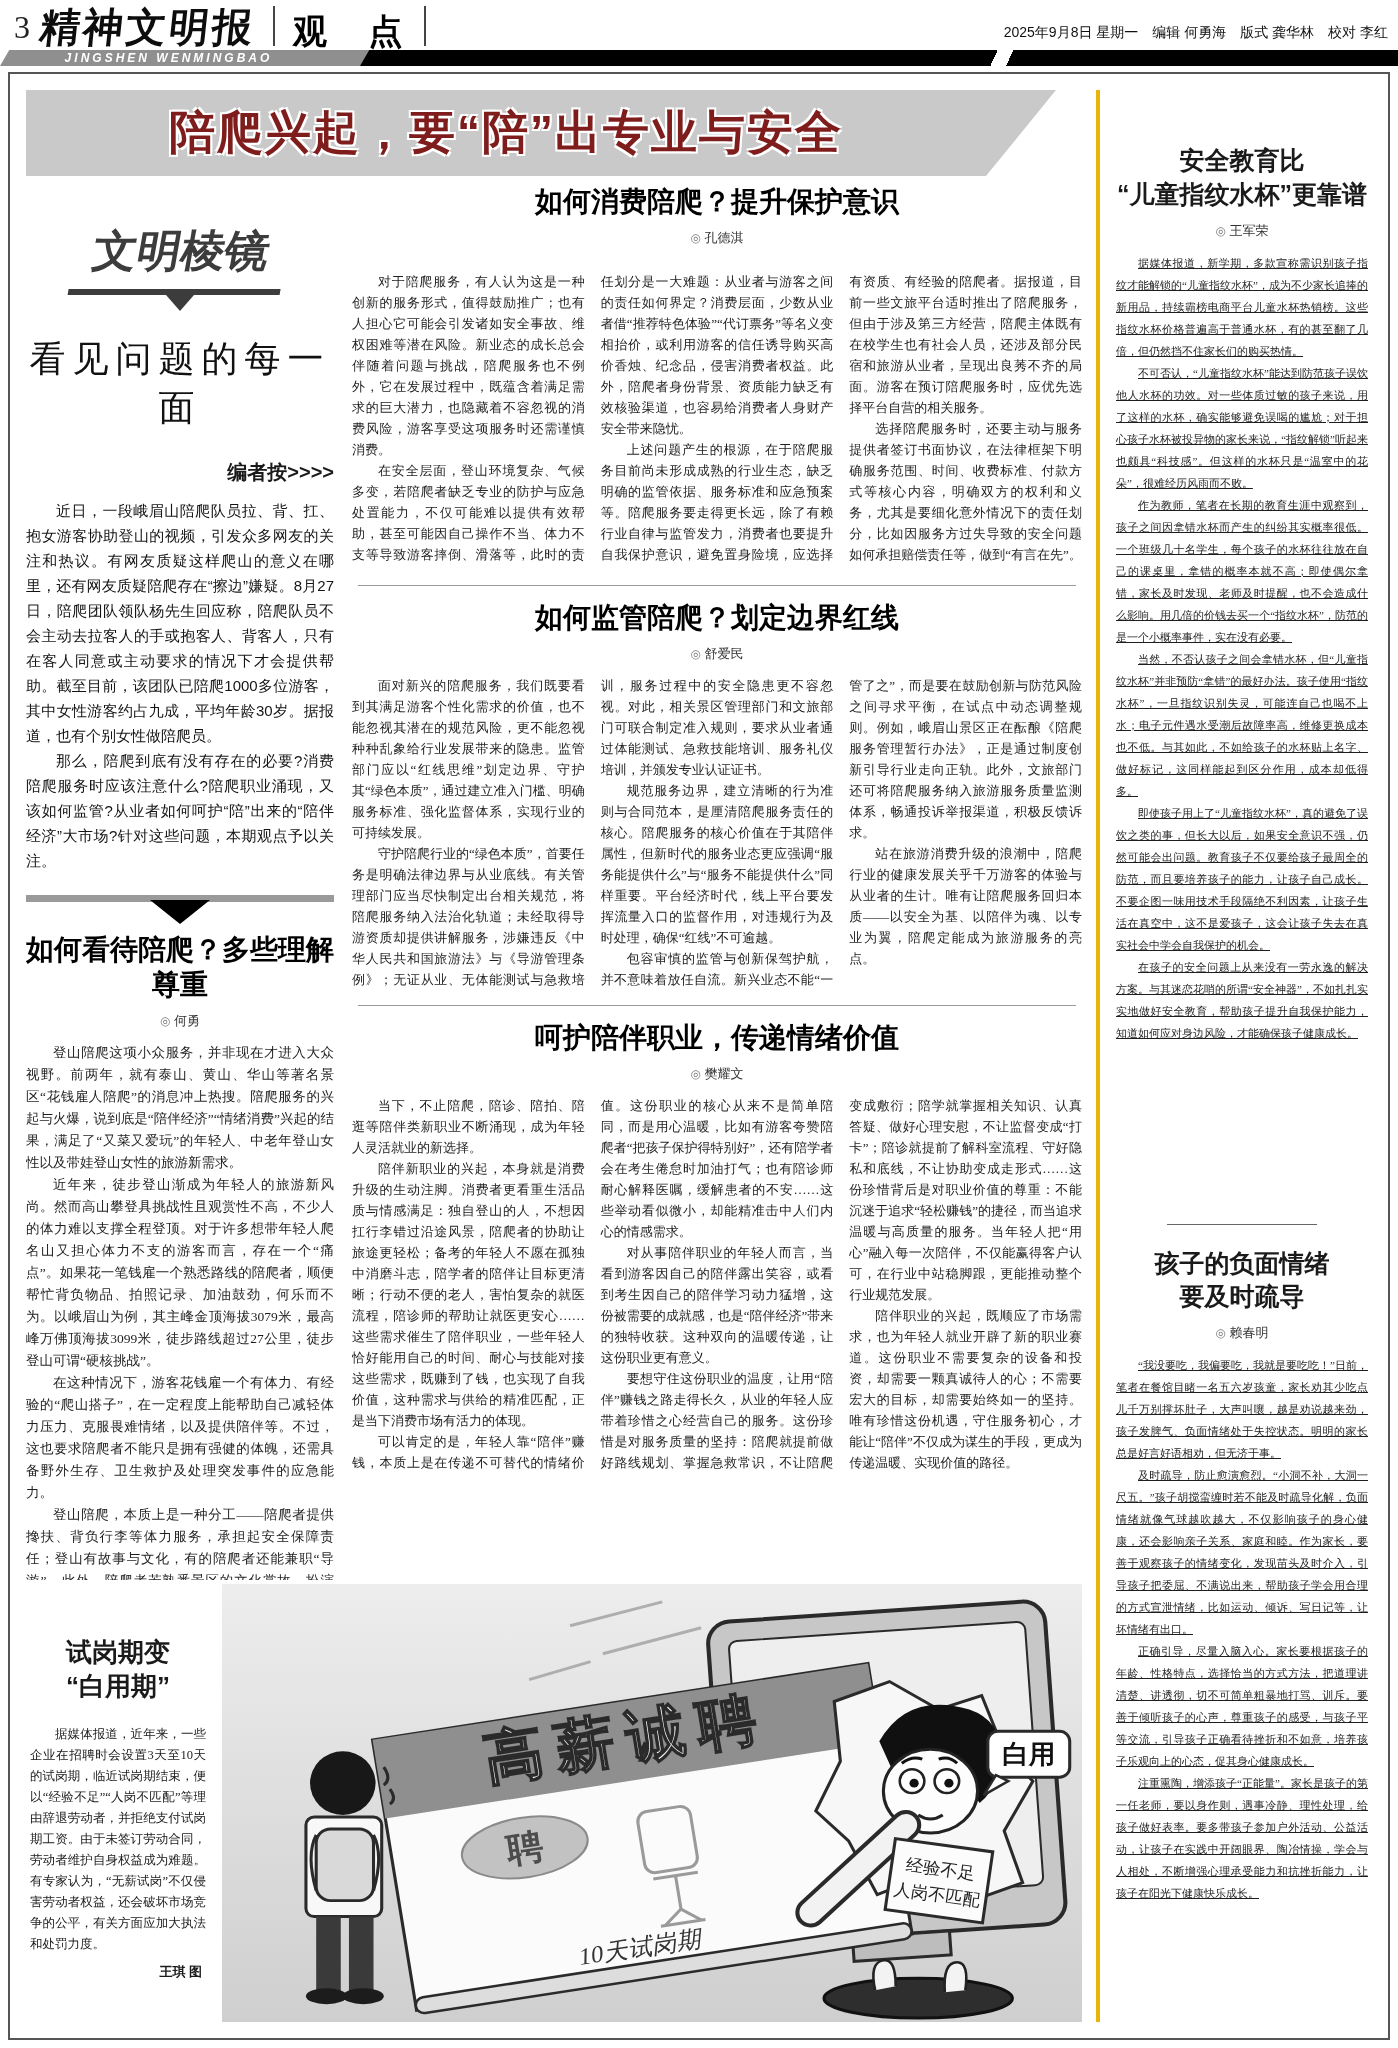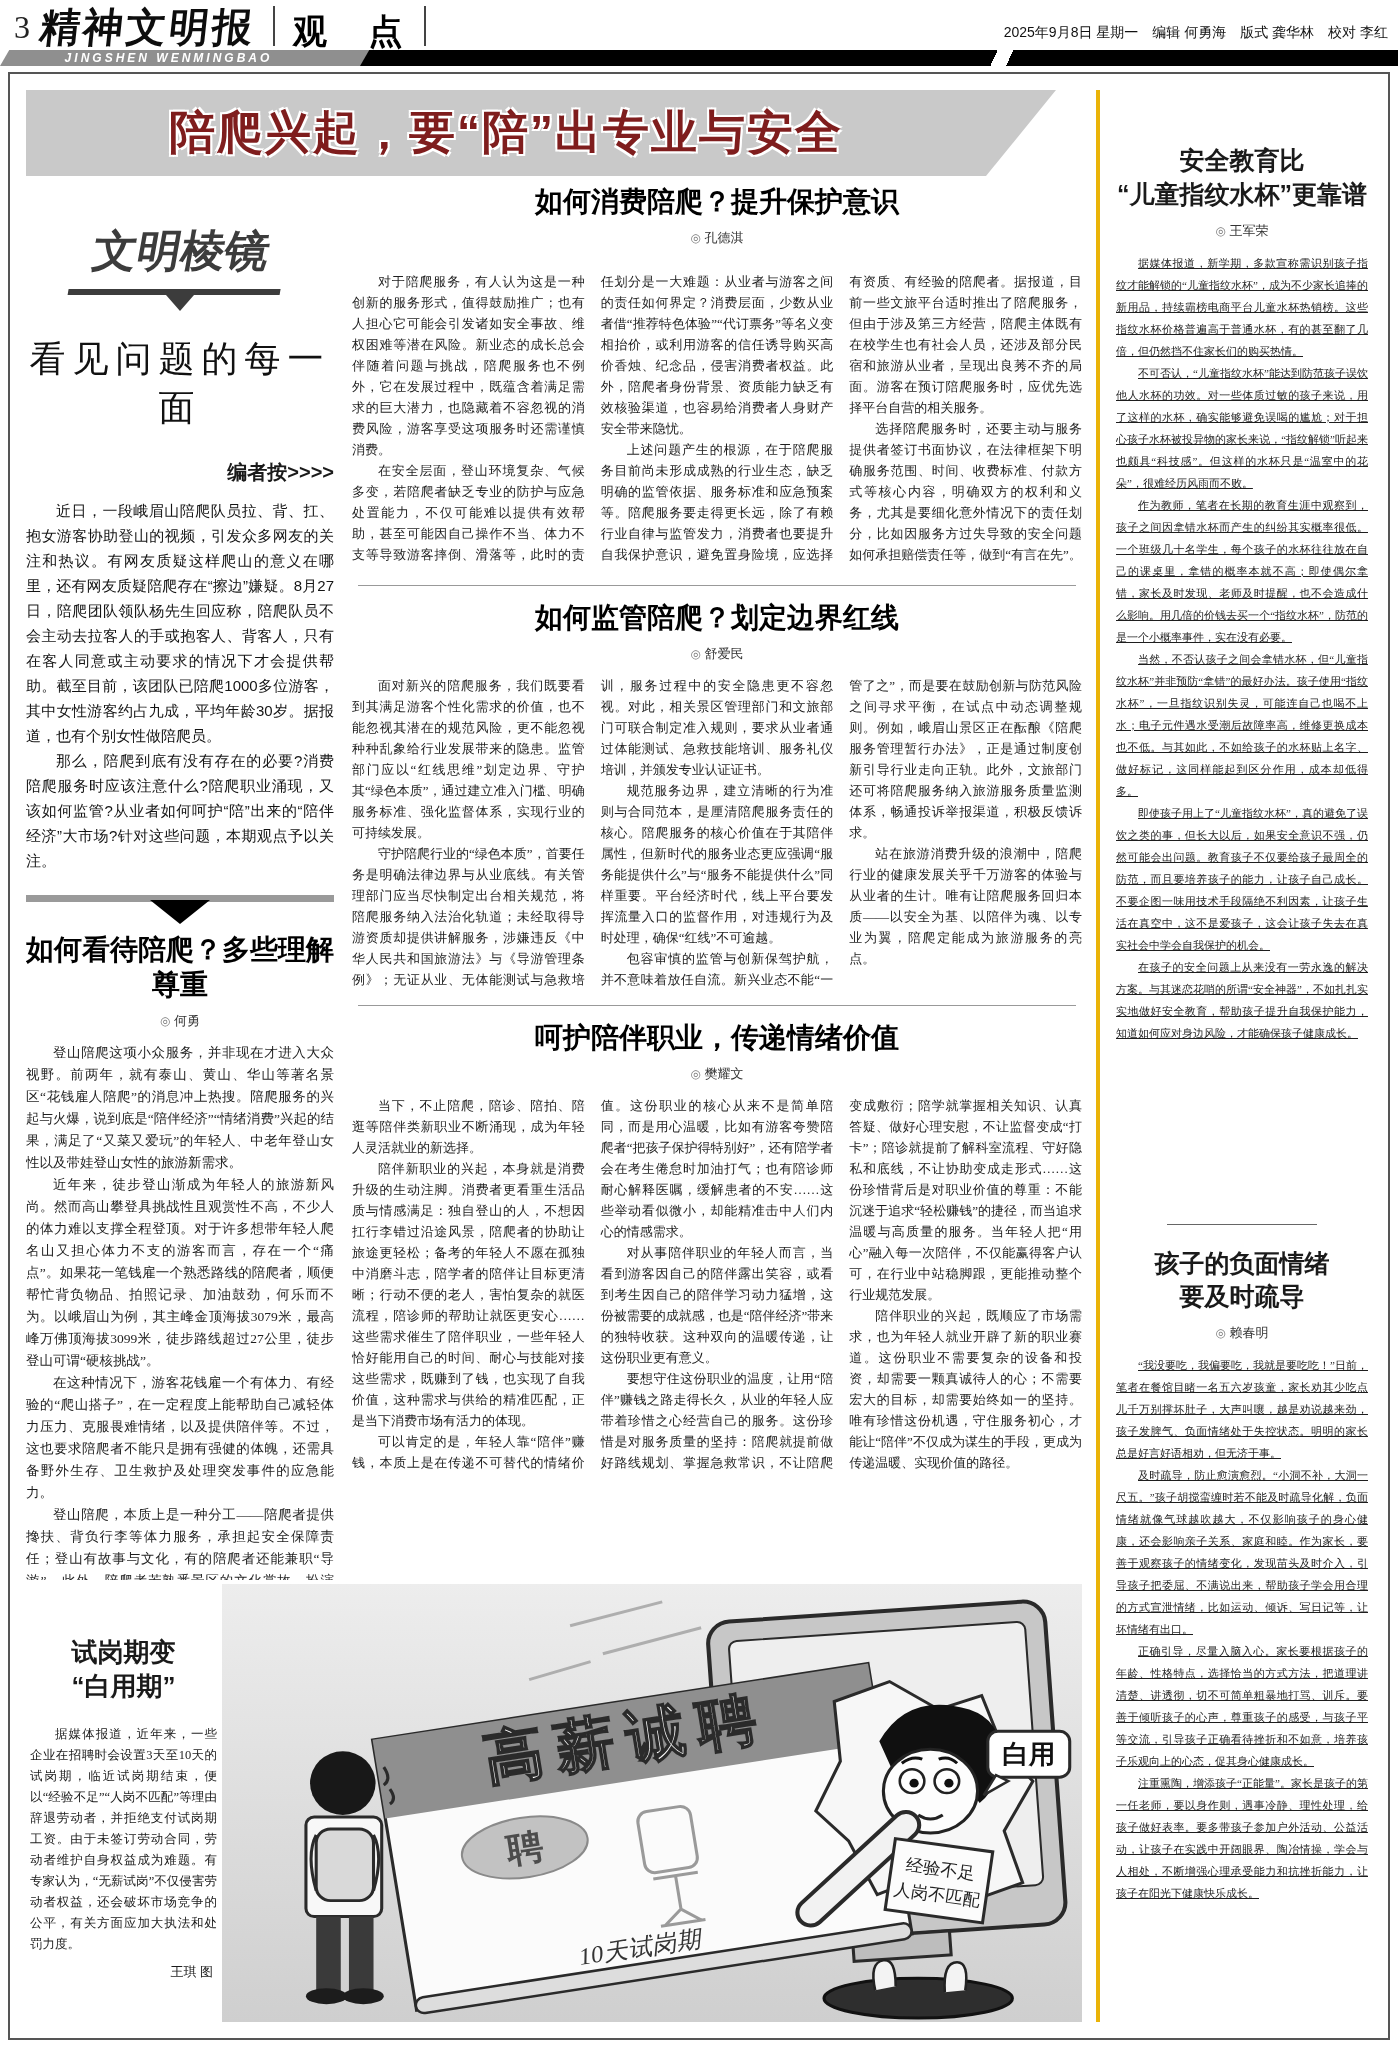--- a/index.html
+++ b/index.html
@@ -76,25 +76,25 @@
   .rc-title { font-size:25px; font-weight:bold; text-align:center; line-height:1.35; }
   .rc-body { margin-top:6px; overflow:hidden; }
   .rc-body p { font-family:"Liberation Serif", serif; font-size:11px; line-height:22px;
     text-align:justify; text-indent:2em; color:#1e1e1e;text-decoration:underline; }
   .rc-body-a5 { height:952px; }
   .rc-divider { width:150px; border-top:1px solid #666; margin:20px auto 22px auto; }
   .rc-body-a6 { height:560px; }
 
   
   .bottom-band { height:440px; display:flex; margin-top:4px; overflow:hidden; }
-  .mini-art { width:196px; padding:26px 5px 0 4px; overflow:hidden; }
+  .mini-art { width:196px; padding:26px 16px 0 4px; overflow:hidden; }
   .mini-title { font-size:26px; font-weight:bold; text-align:center; line-height:1.3; margin:26px 0 20px 0; }
   .mini-body p { font-family:"Liberation Serif", serif; font-size:12.5px; line-height:21px;
     text-align:justify; text-indent:2em; }
-  .mini-credit { font-size:13px; font-weight:normal; text-align:right; margin-top:8px; padding-right:4px; }
+  .mini-credit { font-size:13px; font-weight:bold; text-align:right; margin-top:8px; padding-right:4px; }
   .cartoon-wrap { flex:1; overflow:hidden; }
   .cartoon-wrap svg { width:100%; height:100%; display:block; }
 </style>
 </head>
 <body>
 
 <div class="header">
   <div class="header-top">
     <div class="page-num">3</div>
     <div class="masthead">精神文明报</div>

